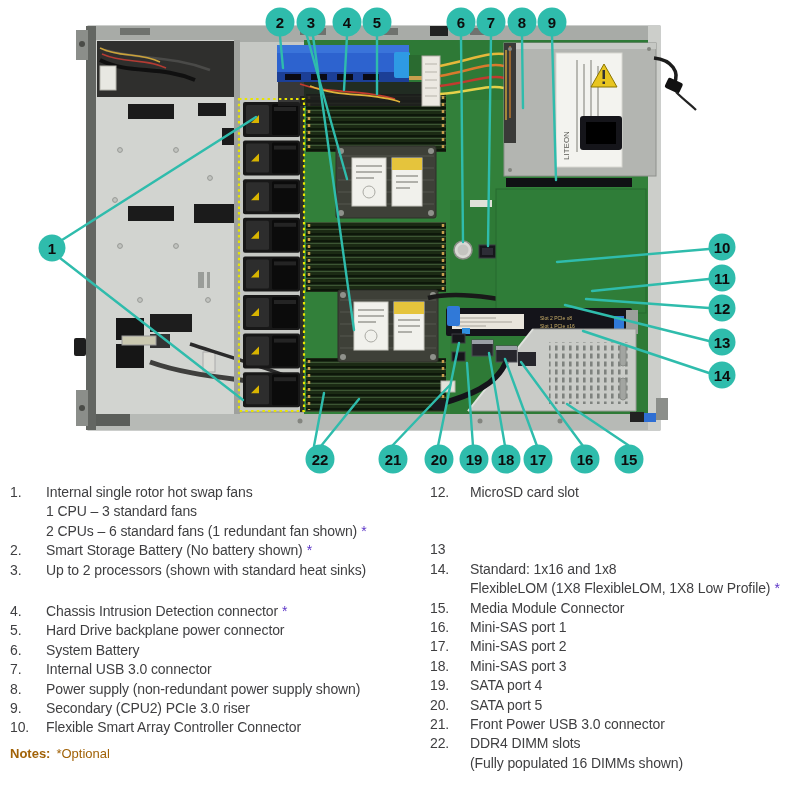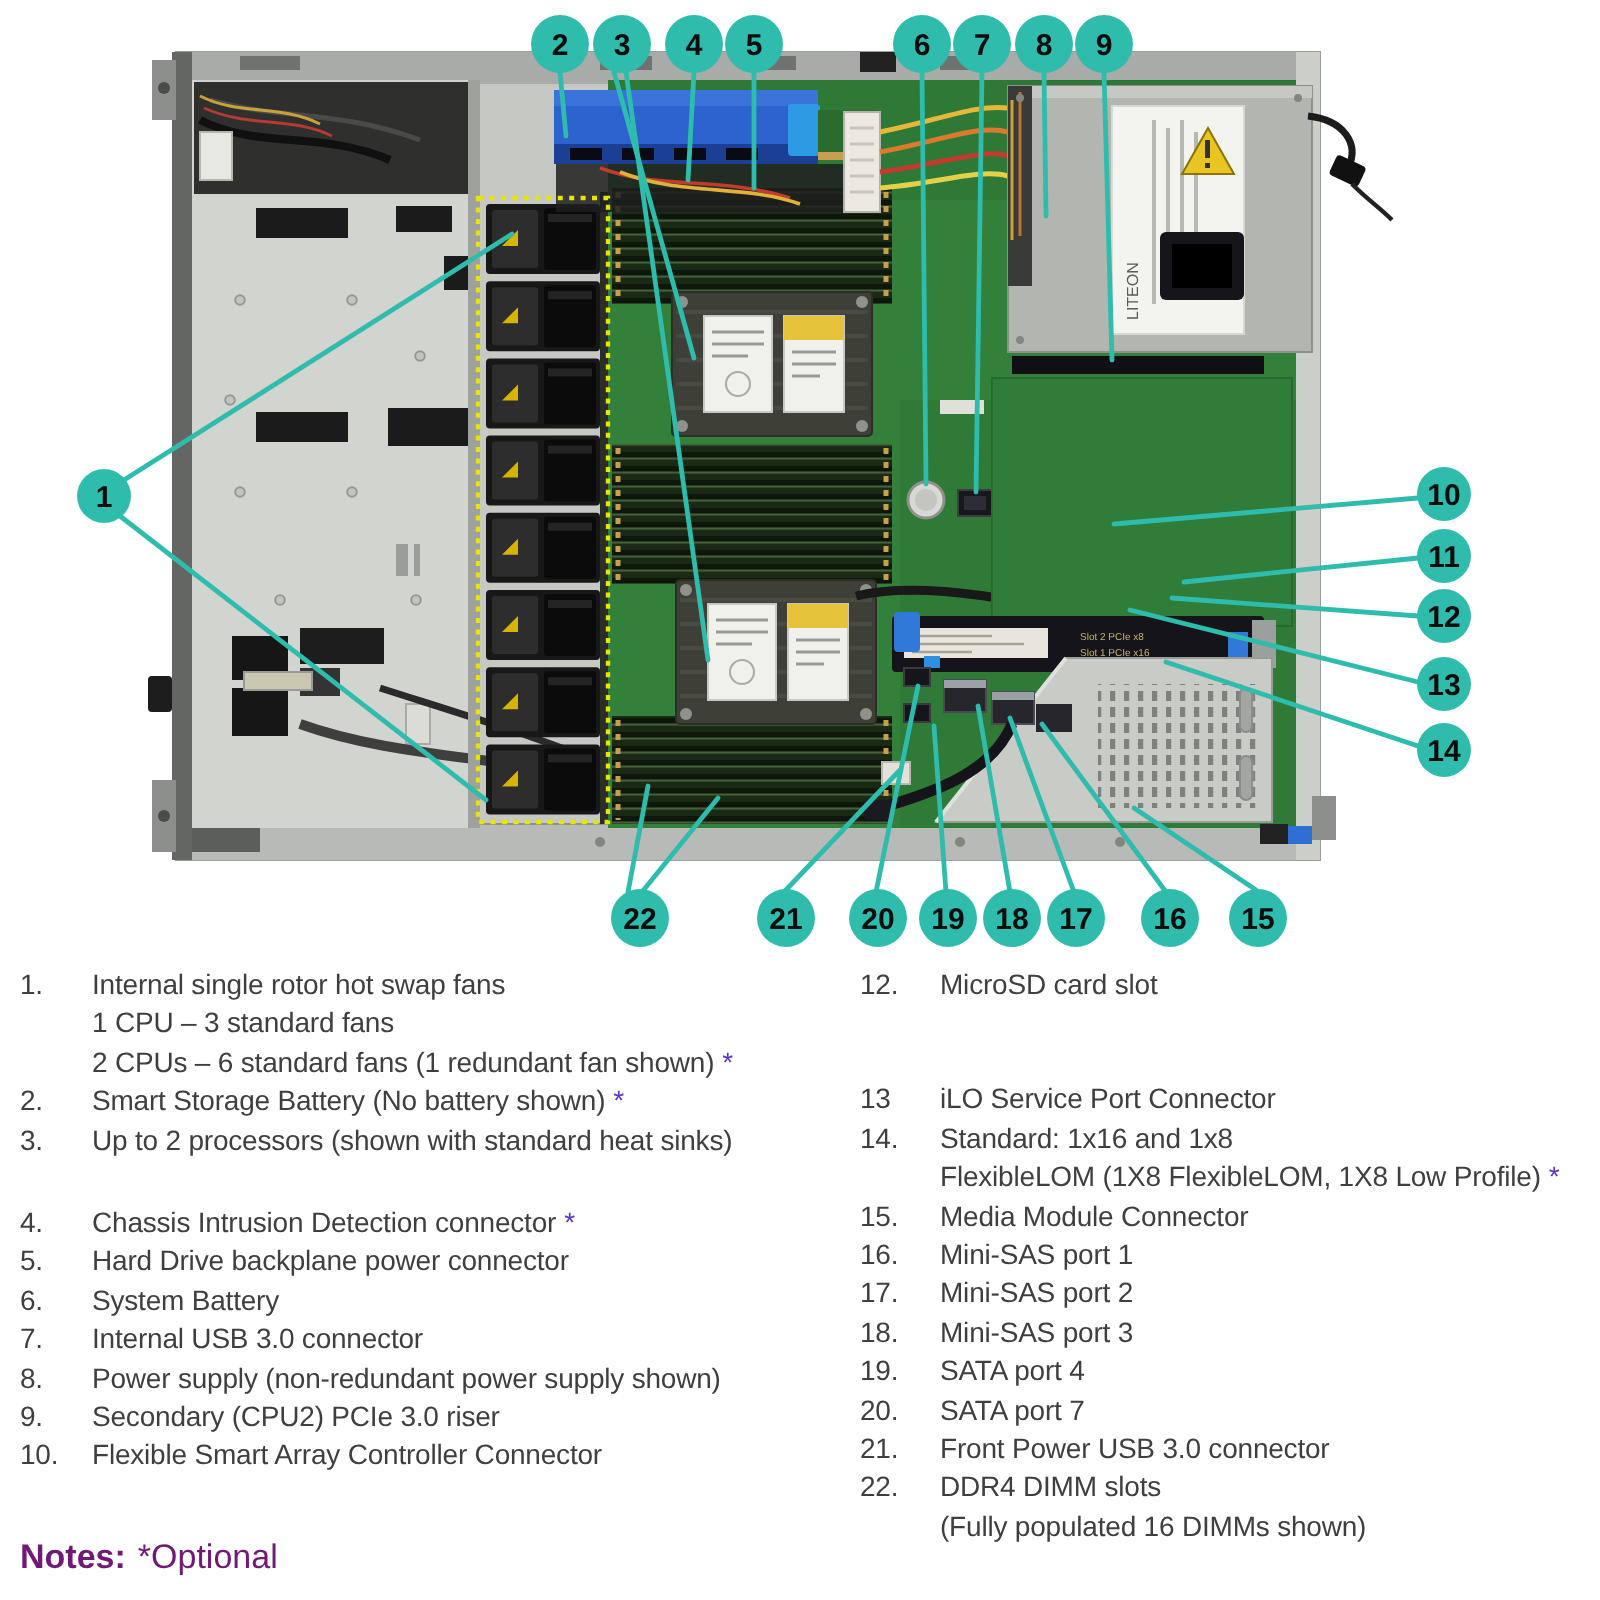--- a/index.html
+++ b/index.html
@@ -14,21 +14,21 @@
   .col-left{width:420px}
   .col-right{width:364px}
   .row{display:flex}
   .num{flex:0 0 36px}
   .col-right .num{flex:0 0 40px}
   .txt{flex:1}
   .ast{color:#5c35c7;margin-left:4px}
   .ast.attached{margin-left:0}
   .gap22{height:22px}
   .gap38{height:38px}
-  .notes{position:absolute;left:10px;top:769px;font-size:17px;color:#701a75}
+  .notes{position:absolute;left:10px;top:746px;font-size:13px;color:#a16207}
   .notes-label{font-weight:bold}
   .notes-text{margin-left:6px}
 </style>
 </head>
 <body>
 
 <div class="figure">
 <svg width="800" height="478" viewBox="0 0 800 478" xmlns="http://www.w3.org/2000/svg">
   <defs>
     <pattern id="ventp" width="7" height="8" patternUnits="userSpaceOnUse">
@@ -468,23 +468,20 @@
   <div class="col col-right">
     <div class="row">
       <span class="num">12.</span>
       <div class="txt">
           <div class="ln"><span>MicroSD card slot</span></div>
         </div>
     </div>
     <div class="gap38"></div>
     <div class="row">
       <span class="num">13</span>
-      <div class="txt">
-          <div class="ln"><span>iLO Service Port Connector</span></div>
-        </div>
     </div>
     <div class="row">
       <span class="num">14.</span>
       <div class="txt">
         <div class="ln"><span>Standard: 1x16 and 1x8</span></div>
         <div class="ln"><span>FlexibleLOM (1X8 FlexibleLOM, 1X8 Low Profile)</span><span class="ast">*</span></div>
       </div>
     </div>
     <div class="row">
       <span class="num">15.</span>
@@ -512,21 +509,21 @@
     </div>
     <div class="row">
       <span class="num">19.</span>
       <div class="txt">
           <div class="ln"><span>SATA port 4</span></div>
         </div>
     </div>
     <div class="row">
       <span class="num">20.</span>
       <div class="txt">
-          <div class="ln"><span>SATA port 7</span></div>
+          <div class="ln"><span>SATA port 5</span></div>
         </div>
     </div>
     <div class="row">
       <span class="num">21.</span>
       <div class="txt">
           <div class="ln"><span>Front Power USB 3.0 connector</span></div>
         </div>
     </div>
     <div class="row">
       <span class="num">22.</span>

